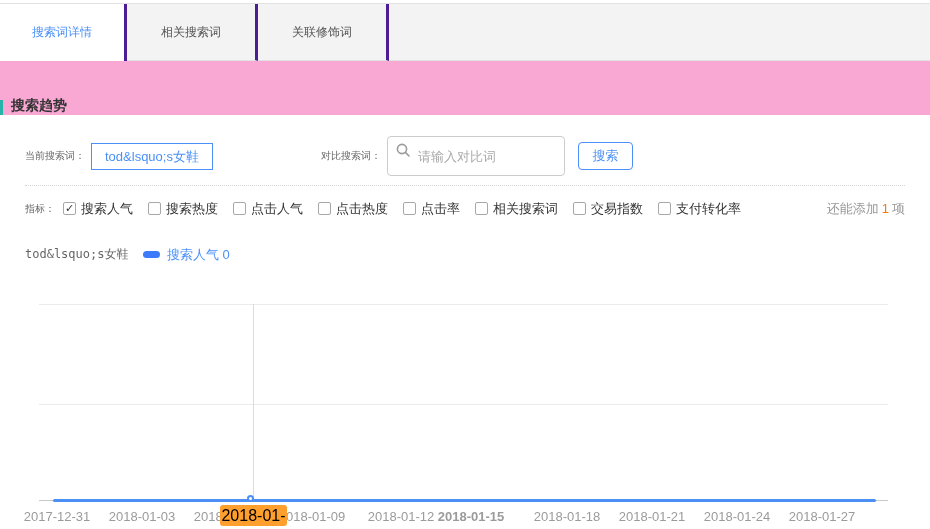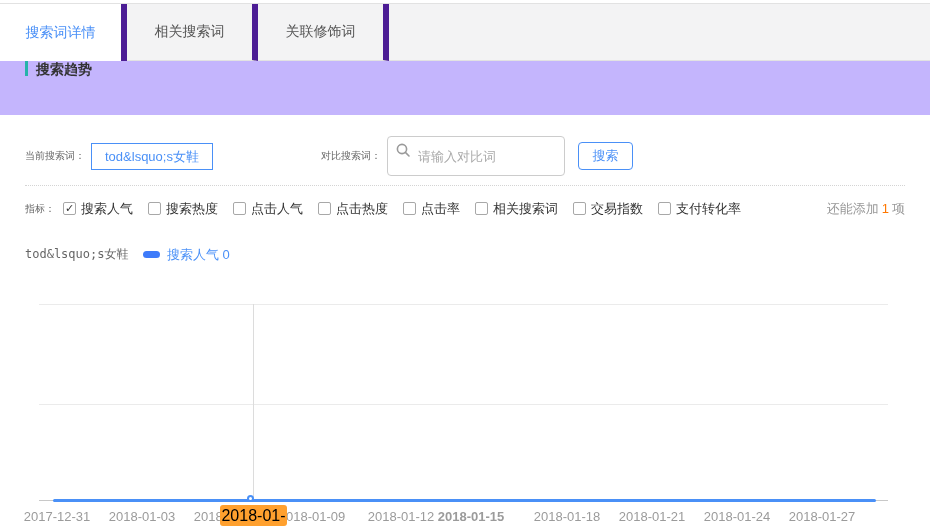--- a/index.html
+++ b/index.html
@@ -4,27 +4,27 @@
 <style>
   * { margin:0; padding:0; box-sizing:border-box; }
   html,body { width:930px; height:529px; overflow:hidden; background:#fff;
               font-family:"Liberation Sans","DejaVu Sans",sans-serif; }
   .page { width:930px; height:529px; position:relative; background:#fff; }
 
   
   .tabbar { display:flex; margin-top:3px; border-top:1px solid #e2e2e2; height:58px; }
   #tabs-holder { display:flex; }
   .tab { width:131px; height:100%; display:flex; align-items:center; justify-content:center;
-         font-size:14px; color:#555; background:#f3f3f4; border-right:6px solid #4c1d95;
+         font-size:12px; color:#555; background:#f3f3f4; border-right:3px solid #4c1d95;
          border-bottom:1px solid #e2e2e2; cursor:pointer; }
   .tab.active { background:#fff; color:#4a90f7; border-bottom:none; width:127px; }
   .tab-filler { flex:1; background:#f3f3f4; border-bottom:1px solid #e2e2e2; }
 
   
-  .strip { height:54px; background:#c4b5fd; display:flex; align-items:flex-start; padding-left:25px; }
+  .strip { height:54px; background:#f9a8d4; display:flex; align-items:flex-end; }
   .accent { width:3px; height:15px; background:#26b3a9; margin-right:8px; }
   .strip-title { font-size:14px; font-weight:bold; color:#333; }
 
   
   .content { padding:0 25px; }
 
   .search-row { margin-top:27px; display:flex; align-items:center; height:28px; }
   .lbl { font-size:10px; color:#666; }
   .term-box { margin-left:6px; height:27px; line-height:25px; padding:0 13px;
               border:1px solid #4a90f7; color:#4a90f7; font-size:13px; background:#fff;

